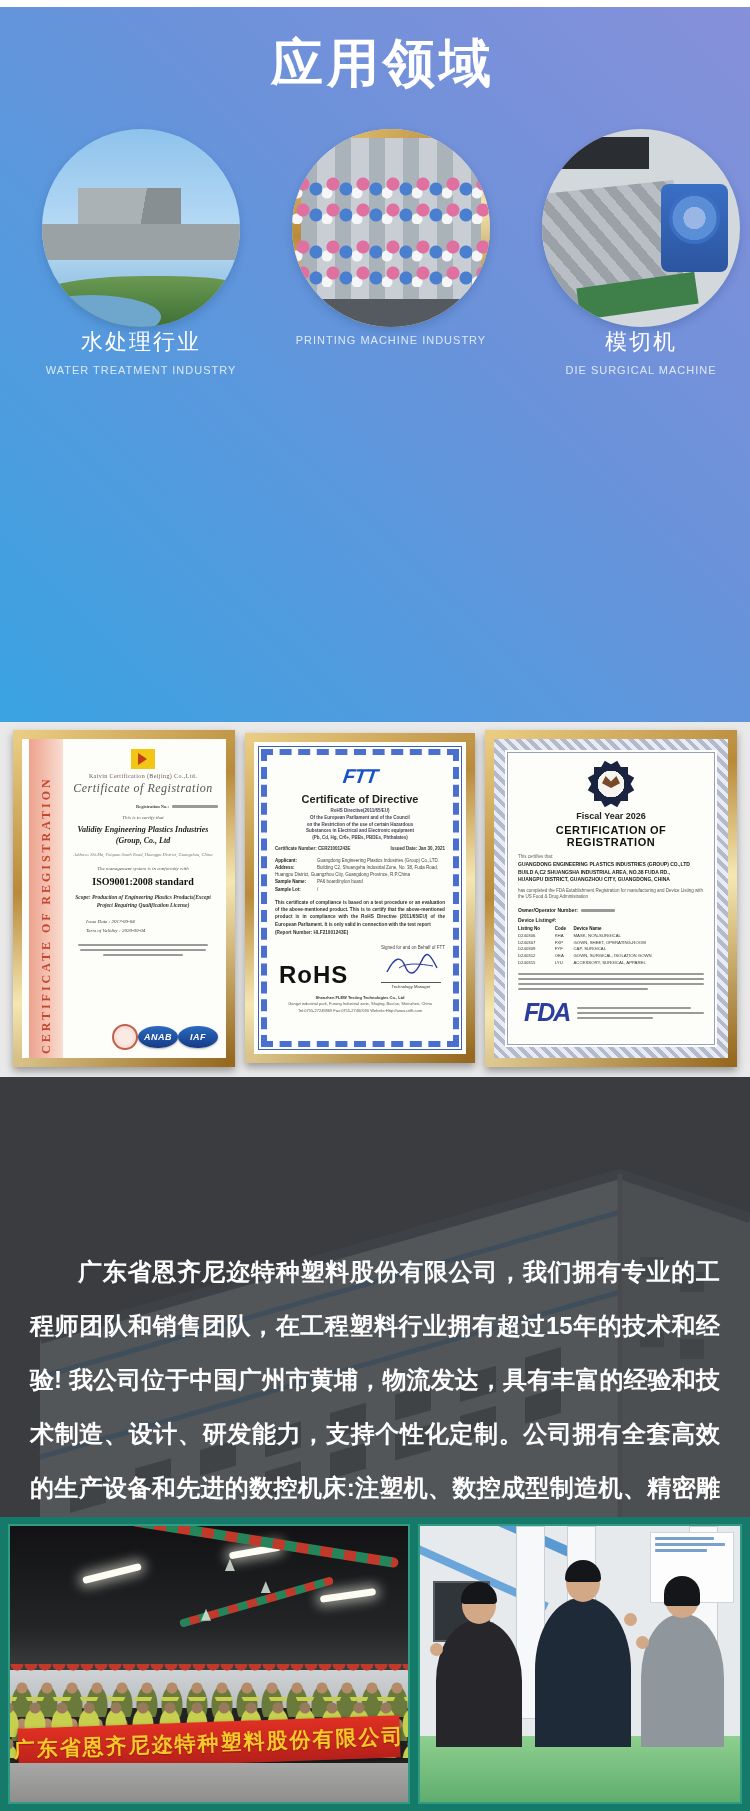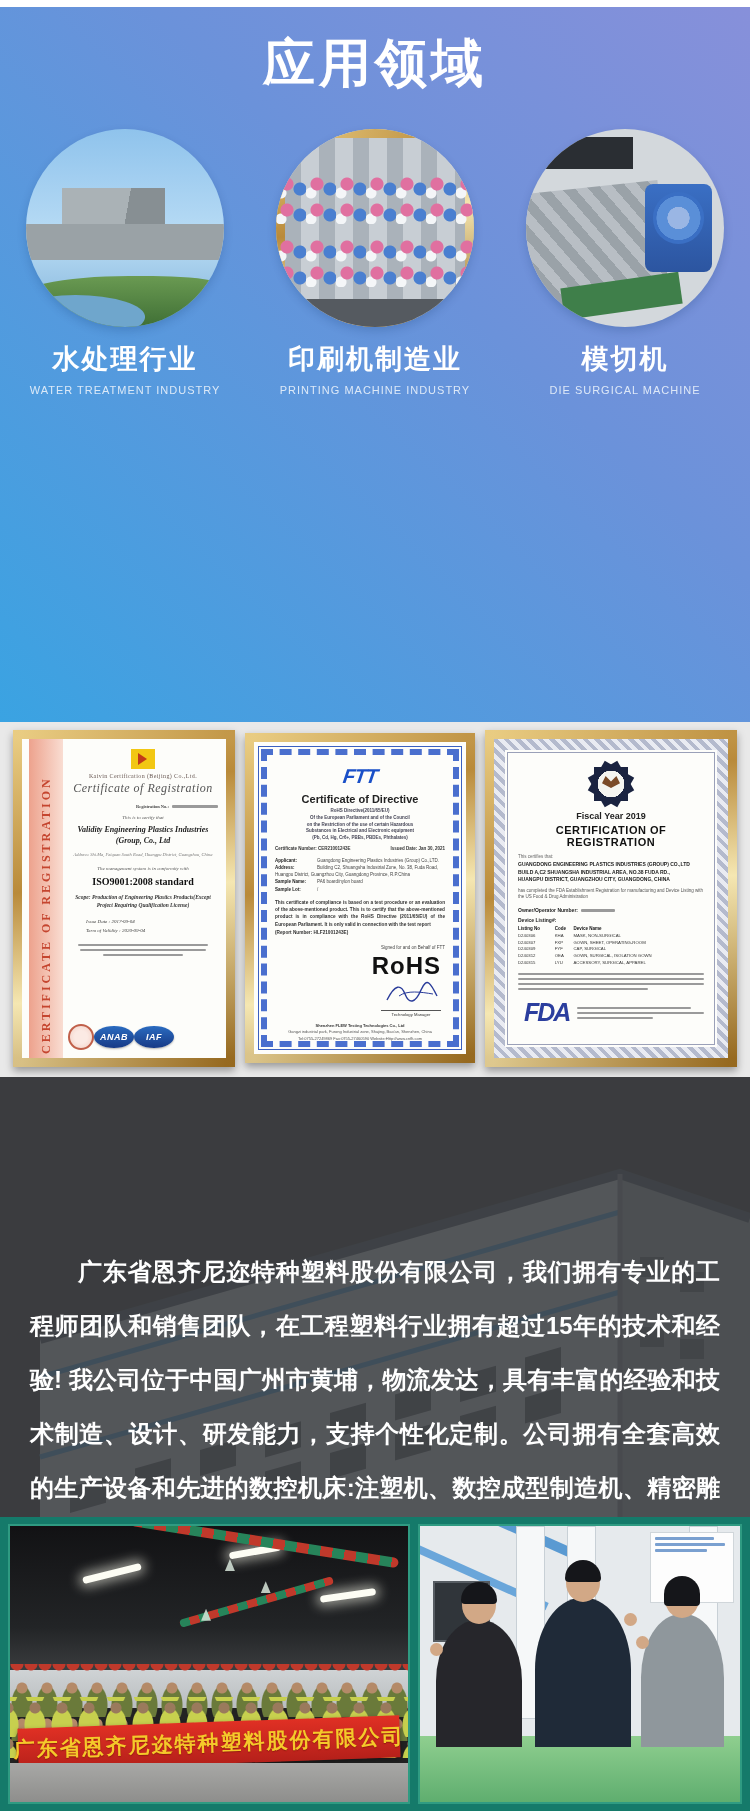--- a/index.html
+++ b/index.html
@@ -1,26 +1,26 @@
 <!DOCTYPE html>
 <html><head>
 <meta charset="utf-8">
 <style>
   *{margin:0;padding:0;box-sizing:border-box;}
   html,body{width:750px;background:#fff;}
   body{height:1811px;overflow:hidden;font-family:"Liberation Sans",sans-serif;position:relative;}
 
   
   .top-strip{height:7px;background:#ffffff;}
-  .app-section{height:715px;background:linear-gradient(to bottom left,#8790da 0%,#6b92da 40%,#3aa3e2 100%);overflow:hidden;}
+  .app-section{height:715px;background:linear-gradient(to bottom left,#8790da 0%,#6b92da 40%,#3aa3e2 100%);overflow:hidden;padding-left:16px;}
   .app-title{color:#fff;font-size:52px;font-weight:bold;text-align:center;letter-spacing:4px;padding-top:22px;}
   .app-grid{display:grid;grid-template-columns:250px 250px 250px;margin-top:30px;}
   .app-item{display:flex;flex-direction:column;align-items:center;margin-bottom:28px;}
   .circle{width:198px;height:198px;border-radius:50%;overflow:hidden;position:relative;box-shadow:0 4px 10px rgba(0,40,90,.18);}
-  .zh-label{color:#fff;font-size:27px;font-weight:bold;margin-top:14px;letter-spacing:2px;}
+  .zh-label{color:#fff;font-size:22px;font-weight:normal;letter-spacing:2px;}
   .en-label{color:#eaf2fb;font-size:11px;margin-top:7px;letter-spacing:1px;opacity:.9;}
 
   
   .ph-water{background:linear-gradient(180deg,#8fc3ec 0%,#b9dcf5 55%,#7fb2d8 100%);}
   .ph-water .struct{position:absolute;left:18%;top:30%;width:52%;height:34%;background:linear-gradient(100deg,#aab2b6 60%,#878f93 60%);}
   .ph-water .wall{position:absolute;left:0;top:48%;width:100%;height:18%;background:#9aa2a6;}
   .ph-water .grass{position:absolute;left:-8%;bottom:0;width:120%;height:26%;background:linear-gradient(180deg,#6a9a52,#3f6f35);border-radius:50% 40% 0 0;}
   .ph-water .pond{position:absolute;left:-10%;bottom:-6%;width:70%;height:22%;background:#6fa6cc;border-radius:50%;}
 
   .ph-convey{background:linear-gradient(180deg,#cfd6db 0%,#b4bcc2 60%,#8b9298 100%);}
@@ -74,37 +74,37 @@
   .c1-reg{display:flex;justify-content:flex-end;align-items:center;gap:3px;font-size:4.5px;font-weight:bold;margin-top:8px;color:#444;}
   .bar{background:#9a9a9a;height:3px;border-radius:1px;display:inline-block;}
   .c1-certify{font-size:5px;font-style:italic;margin-top:6px;color:#555;}
   .c1-company{font-size:8px;font-weight:bold;font-style:italic;margin-top:5px;line-height:1.35;color:#222;}
   .c1-addr{font-size:4.5px;color:#777;font-style:italic;margin-top:5px;}
   .c1-conform{font-size:5px;font-style:italic;margin-top:9px;color:#555;}
   .c1-standard{font-size:10px;font-weight:bold;margin-top:5px;color:#111;}
   .c1-scope{font-size:5.5px;font-weight:bold;font-style:italic;margin-top:6px;line-height:1.5;color:#333;}
   .c1-dates{margin-top:9px;font-size:5px;font-style:italic;color:#444;text-align:left;padding-left:18px;line-height:1.7;}
   .c1-fine{margin-top:9px;display:flex;flex-direction:column;gap:3px;align-items:center;}
-  .c1-badges{position:absolute;left:46px;right:8px;bottom:8px;display:flex;justify-content:flex-start;align-items:center;}
+  .c1-badges{position:absolute;left:46px;right:8px;bottom:8px;display:flex;justify-content:flex-end;align-items:center;}
   .seal-red{width:26px;height:26px;border-radius:50%;border:2px solid #c0604a;background:radial-gradient(circle,#fbeae4 40%,#f2cfc4 100%);}
   .oval-badge{width:40px;height:22px;border-radius:50%;background:linear-gradient(180deg,#2a6bc0,#173a86);color:#fff;font-weight:bold;font-size:9px;display:flex;align-items:center;justify-content:center;font-style:italic;letter-spacing:.5px;box-shadow:0 1px 2px rgba(0,0,0,.3);}
 
   
   .c2-inner{position:absolute;inset:4px;border:1px solid #3a5fc0;}
   .c2-paper{position:absolute;inset:7px;border:6px dashed #4a6fce;padding:6px 8px;text-align:center;color:#333;overflow:hidden;}
   .c2-logo{font-size:20px;font-weight:bold;font-style:italic;color:#1a50c8;letter-spacing:-1px;transform:skewX(-8deg);margin-top:4px;}
   .c2-title{font-size:11px;font-weight:bold;margin-top:5px;color:#222;}
   .c2-sub{font-size:4.5px;font-weight:bold;line-height:1.5;color:#445;margin-top:3px;}
   .c2-numline{display:flex;justify-content:space-between;font-size:4.5px;font-weight:bold;margin-top:4px;color:#333;}
   .c2-fields{margin-top:6px;text-align:left;font-size:4.5px;line-height:1.6;color:#444;}
   .c2-fields b{display:inline-block;width:42px;color:#222;}
   .c2-body{margin-top:6px;text-align:justify;font-size:4.7px;font-weight:bold;line-height:1.55;color:#333;}
   .c2-report{text-align:left;font-size:4.7px;font-weight:bold;margin-top:2px;}
   .c2-signed{text-align:right;font-size:4.5px;margin-top:10px;color:#444;}
-  .c2-rohs-row{display:flex;justify-content:space-between;align-items:flex-end;margin-top:2px;padding:0 4px;flex-direction:column;}
+  .c2-rohs-row{display:flex;justify-content:space-between;align-items:flex-end;margin-top:2px;padding:0 4px;}
   .c2-rohs{font-size:24px;font-weight:bold;color:#111;letter-spacing:1px;}
   .c2-sigblock{text-align:center;}
   .c2-sigtitle{font-size:4.2px;border-top:1px solid #555;padding-top:1px;color:#333;}
   .c2-footer{margin-top:6px;font-size:4px;line-height:1.6;color:#555;}
   .c2-footer .fline0{font-weight:bold;color:#333;}
 
   
   .f3-border{position:absolute;inset:0;border:11px solid;border-image:repeating-linear-gradient(45deg,#b4bacd 0 4px,#e9ebf2 4px 8px) 11;}
   .c3-paper{position:absolute;inset:13px;border:1px solid #9aa0b8;padding:6px 10px;text-align:center;color:#333;overflow:hidden;}
   .c3-seal{width:46px;height:46px;margin:2px auto 4px;position:relative;}
@@ -202,21 +202,20 @@
 
 
 
     <div class="app-item">
       <div class="circle ph-print">
         <div class="frame"></div>
         <div class="row1"></div>
         <div class="row2"></div>
         <div class="base"></div>
       </div>
-      <div class="zh-label">印刷机制造业</div>
       <div class="en-label">PRINTING MACHINE INDUSTRY</div>
     </div>
 
 
     <div class="app-item">
       <div class="circle ph-diecut">
         <div class="bed"></div>
         <div class="board"></div>
         <div class="topbar"></div>
         <div class="motorblock"></div>
@@ -315,21 +314,21 @@
   <div class="frame f3">
     <div class="f3-border"></div>
     <div class="c3-paper">
       <div class="c3-seal">
         <div class="sq"></div>
         <div class="sq sq2"></div>
         <div class="sq sq3"></div>
         <div class="inner"></div>
         <div class="eagle"></div>
       </div>
-      <div class="c3-fiscal">Fiscal Year 2019</div>
+      <div class="c3-fiscal">Fiscal Year 2026</div>
       <div class="c3-title">CERTIFICATION OF REGISTRATION</div>
       <div class="c3-certifies">This certifies that:</div>
       <div class="c3-company">
         <div>GUANGDONG ENGINEERING PLASTICS INDUSTRIES (GROUP) CO.,LTD</div>
         <div>BUILD A,C2 SHUANGSHA INDUSTRIAL AREA, NO.38 FUDA RD.,</div>
         <div>HUANGPU DISTRICT, GUANGZHOU CITY, GUANGDONG, CHINA</div>
       </div>
       <div class="c3-completed">has completed the FDA Establishment Registration for manufacturing and Device Listing with the US Food &amp; Drug Administration</div>
       <div class="c3-owner">
         <span>Owner/Operator Number:</span>

